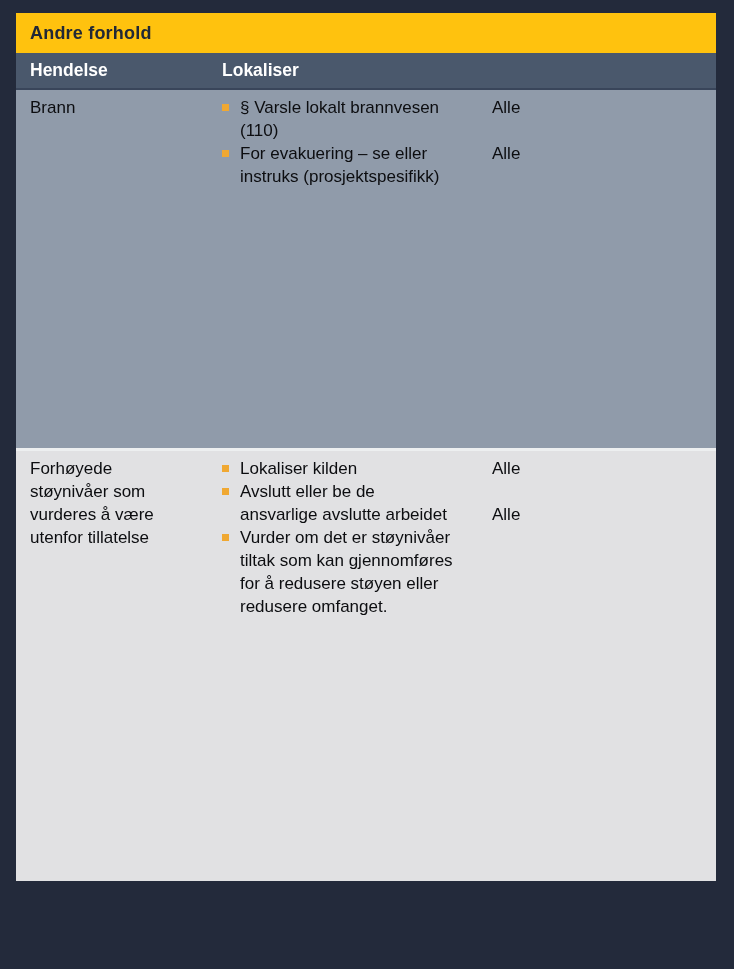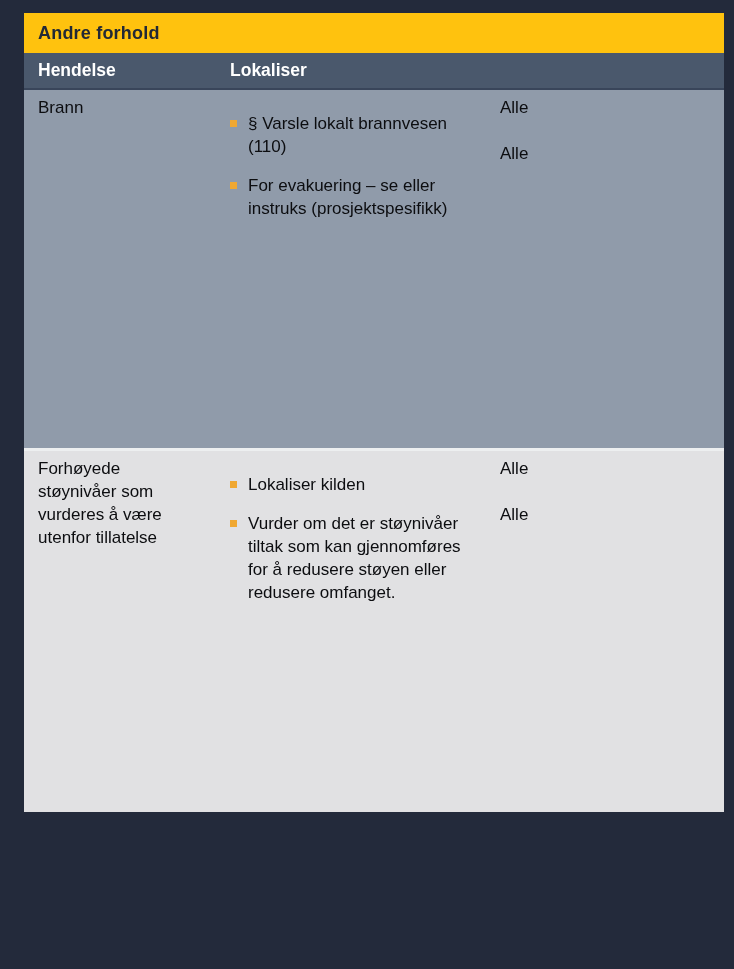--- a/index.html
+++ b/index.html
@@ -11,21 +11,21 @@
     background: var(--page-bg, #232A3B);
     font-family: "Liberation Sans", sans-serif;
   }
   .canvas {
     position: relative;
     width: 734px;
     height: 969px;
   }
   .doc-table {
     position: absolute;
-    left: 24px;
+    left: 16px;
     top: 13px;
     width: 700px;
   }
   .title-bar {
     height: 40px;
     background: var(--title-bg, #FFC20E);
     display: flex;
     align-items: center;
     padding-left: 14px;
     box-sizing: border-box;
@@ -58,40 +58,39 @@
     color: var(--body-fg, #0C0D10);
     font-size: 17px;
     line-height: 23px;
   }
   .row-1 {
     height: 360px;
     background: var(--row1-bg, #909BAA);
     border-top: 2px solid var(--divider-dark, #39455A);
   }
   .row-2 {
-    height: 364px;
+    height: 433px;
     background: var(--row2-bg, #E1E1E3);
     border-top: 3px solid var(--divider-light, #EDEFF0);
   }
   .cell {
     box-sizing: border-box;
   }
   .cell-hendelse {
     padding: 6px 28px 0 14px;
   }
   .cell-aksjon {
     padding: 6px 22px 0 14px;
   }
   .cell-ansvarlig {
     padding: 6px 14px 0 14px;
   }
   .bullet-item {
     display: flex;
     align-items: flex-start;
-    margin-top: 16px;
   }
   .bullet-square {
     flex: none;
     width: 7px;
     height: 7px;
     margin: 8px 11px 0 0;
     background: var(--bullet-color, #F0A832);
   }
   .bullet-text {
     flex: 1;
@@ -135,20 +134,24 @@
 
     <div class="body-row row-2">
       <div class="cell cell-hendelse">Forhøyede støynivåer som vurderes å være utenfor tillatelse</div>
       <div class="cell cell-aksjon">
           <div class="bullet-item">
             <span class="bullet-square"></span>
             <span class="bullet-text">Lokaliser kilden</span>
           </div>
           <div class="bullet-item">
             <span class="bullet-square"></span>
+            <span class="bullet-text">Avslutt eller be de ansvarlige avslutte arbeidet</span>
+          </div>
+          <div class="bullet-item">
+            <span class="bullet-square"></span>
             <span class="bullet-text">Vurder om det er støynivåer tiltak som kan gjennomføres for å redusere støyen eller redusere omfanget.</span>
           </div>
         </div>
       <div class="cell cell-ansvarlig">
           <div class="plain-item">Alle</div>
           <div class="plain-item">Alle</div>
         </div>
     </div>
 
   </div>

